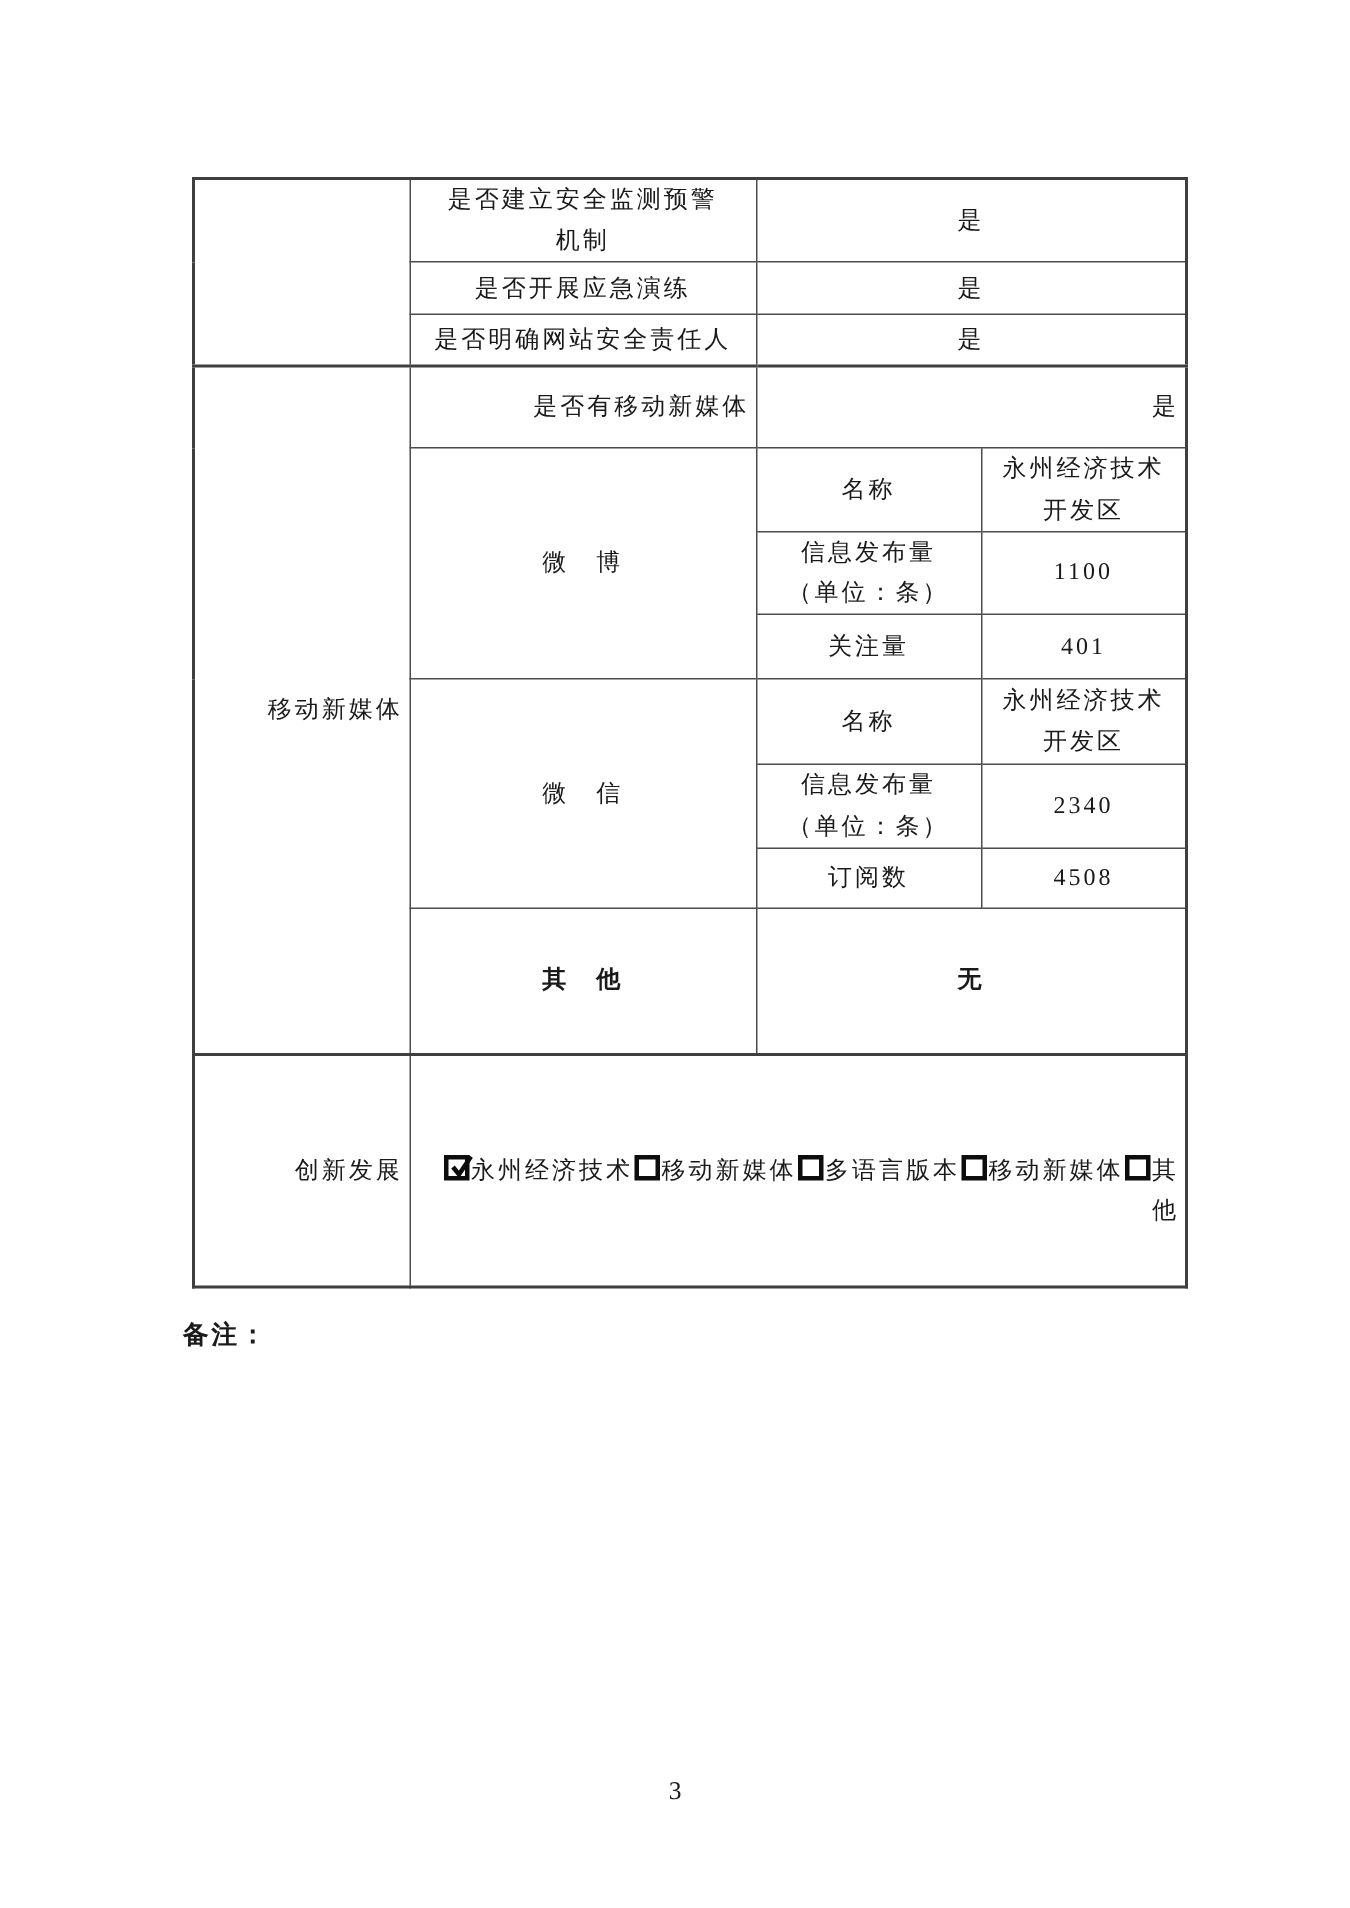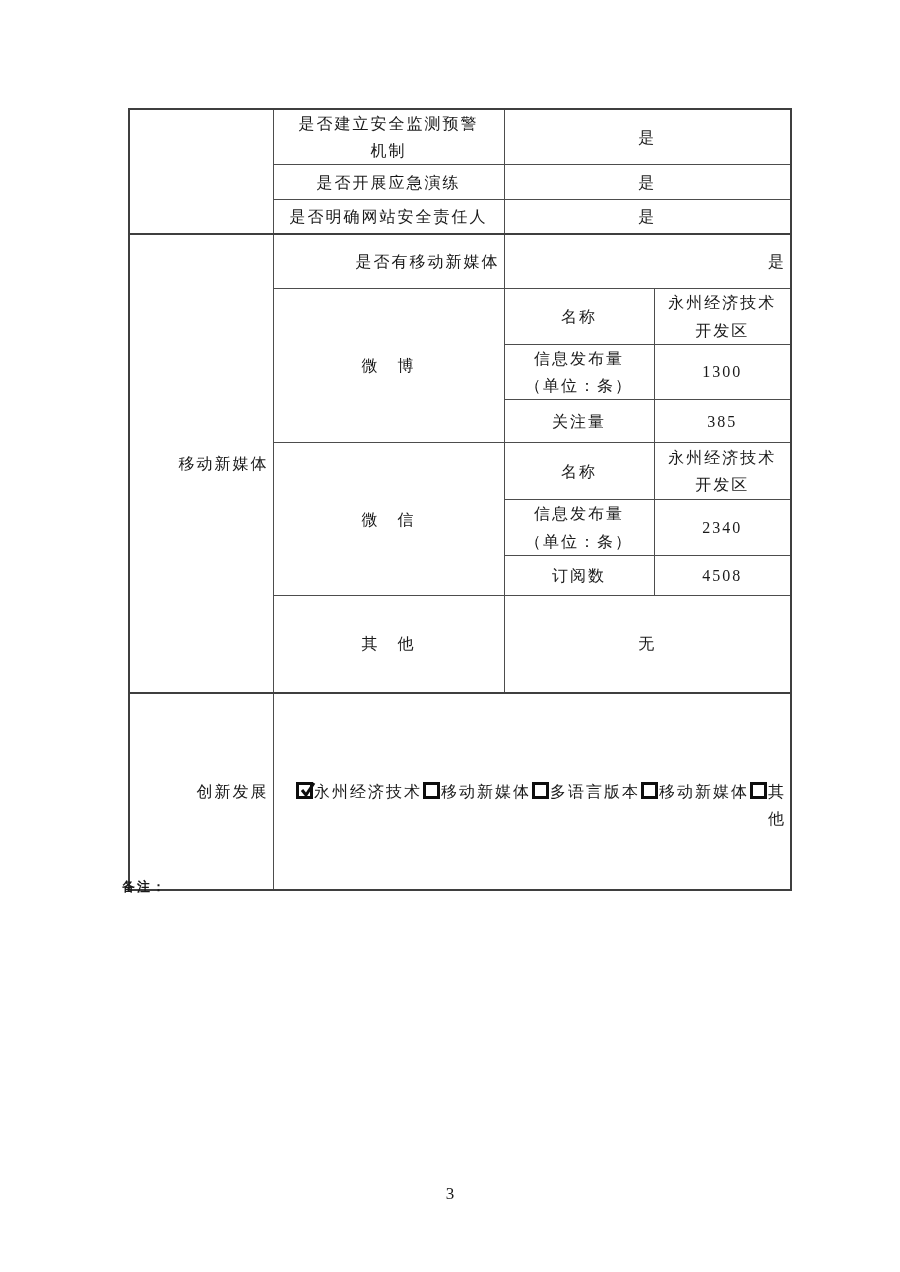--- a/index.html
+++ b/index.html
@@ -10,21 +10,21 @@
     margin: 0 auto;
     background: #ffffff;
     font-family: "Liberation Serif", "DejaVu Serif", serif;
     color: #1a1a1a;
     overflow: hidden;
   }
 
   table.report {
     position: absolute;
     left: 128px;
-    top: 108px;
+    top: 118px;
     width: 662px;
     border-collapse: collapse;
     table-layout: fixed;
     border: 2px solid #3f3f3f;
     padding-left: 25px;
   }
   table.report td {
     border: 1px solid #4d4d4d;
     text-align: center;
     vertical-align: middle;
@@ -42,22 +42,22 @@
   tr.r1  { height: 53px; }
   tr.r2  { height: 35px; }
   tr.r3  { height: 34px; }
   tr.r4  { height: 55px; }
   tr.r5  { height: 55px; }
   tr.r6  { height: 55px; }
   tr.r7  { height: 43px; }
   tr.r8  { height: 57px; }
   tr.r9  { height: 56px; }
   tr.r10 { height: 40px; }
-  tr.r11 { height: 97px; }
-  tr.r12 { height: 197px; }
+  tr.r11 { height: 97px; font-weight: bold; }
+  tr.r12 { height: 155px; }
 
   td.innovation-cell {
     vertical-align: middle;
     padding-bottom: 28px;
     white-space: nowrap;
     letter-spacing: 2px;
   }
   .checkbox {
     display: inline-block;
     width: 11px;
@@ -72,21 +72,21 @@
     position: absolute;
     left: -1px;
     top: -4px;
     overflow: visible;
   }
 
   .remark {
     position: absolute;
     left: 122px;
     top: 878px;
-    font-size: 13px;
+    font-size: 17px;
     font-weight: bold;
     letter-spacing: 2px;
   }
   .page-number {
     position: absolute;
     left: 0;
     right: 0;
     top: 1184px;
     text-align: center;
     font-size: 17px;
@@ -128,25 +128,25 @@
 
       <tr class="r5">
         <td rowspan="3">微　博</td>
         <td>名称</td>
         <td>永州经济技术
 开发区</td>
       </tr>
       <tr class="r6">
         <td>信息发布量
 （单位：条）</td>
-        <td>1300</td>
+        <td>1100</td>
       </tr>
       <tr class="r7">
         <td>关注量</td>
-        <td>385</td>
+        <td>401</td>
       </tr>
 
       <tr class="r8">
         <td rowspan="3">微　信</td>
         <td>名称</td>
         <td>永州经济技术
 开发区</td>
       </tr>
       <tr class="r9">
         <td>信息发布量

